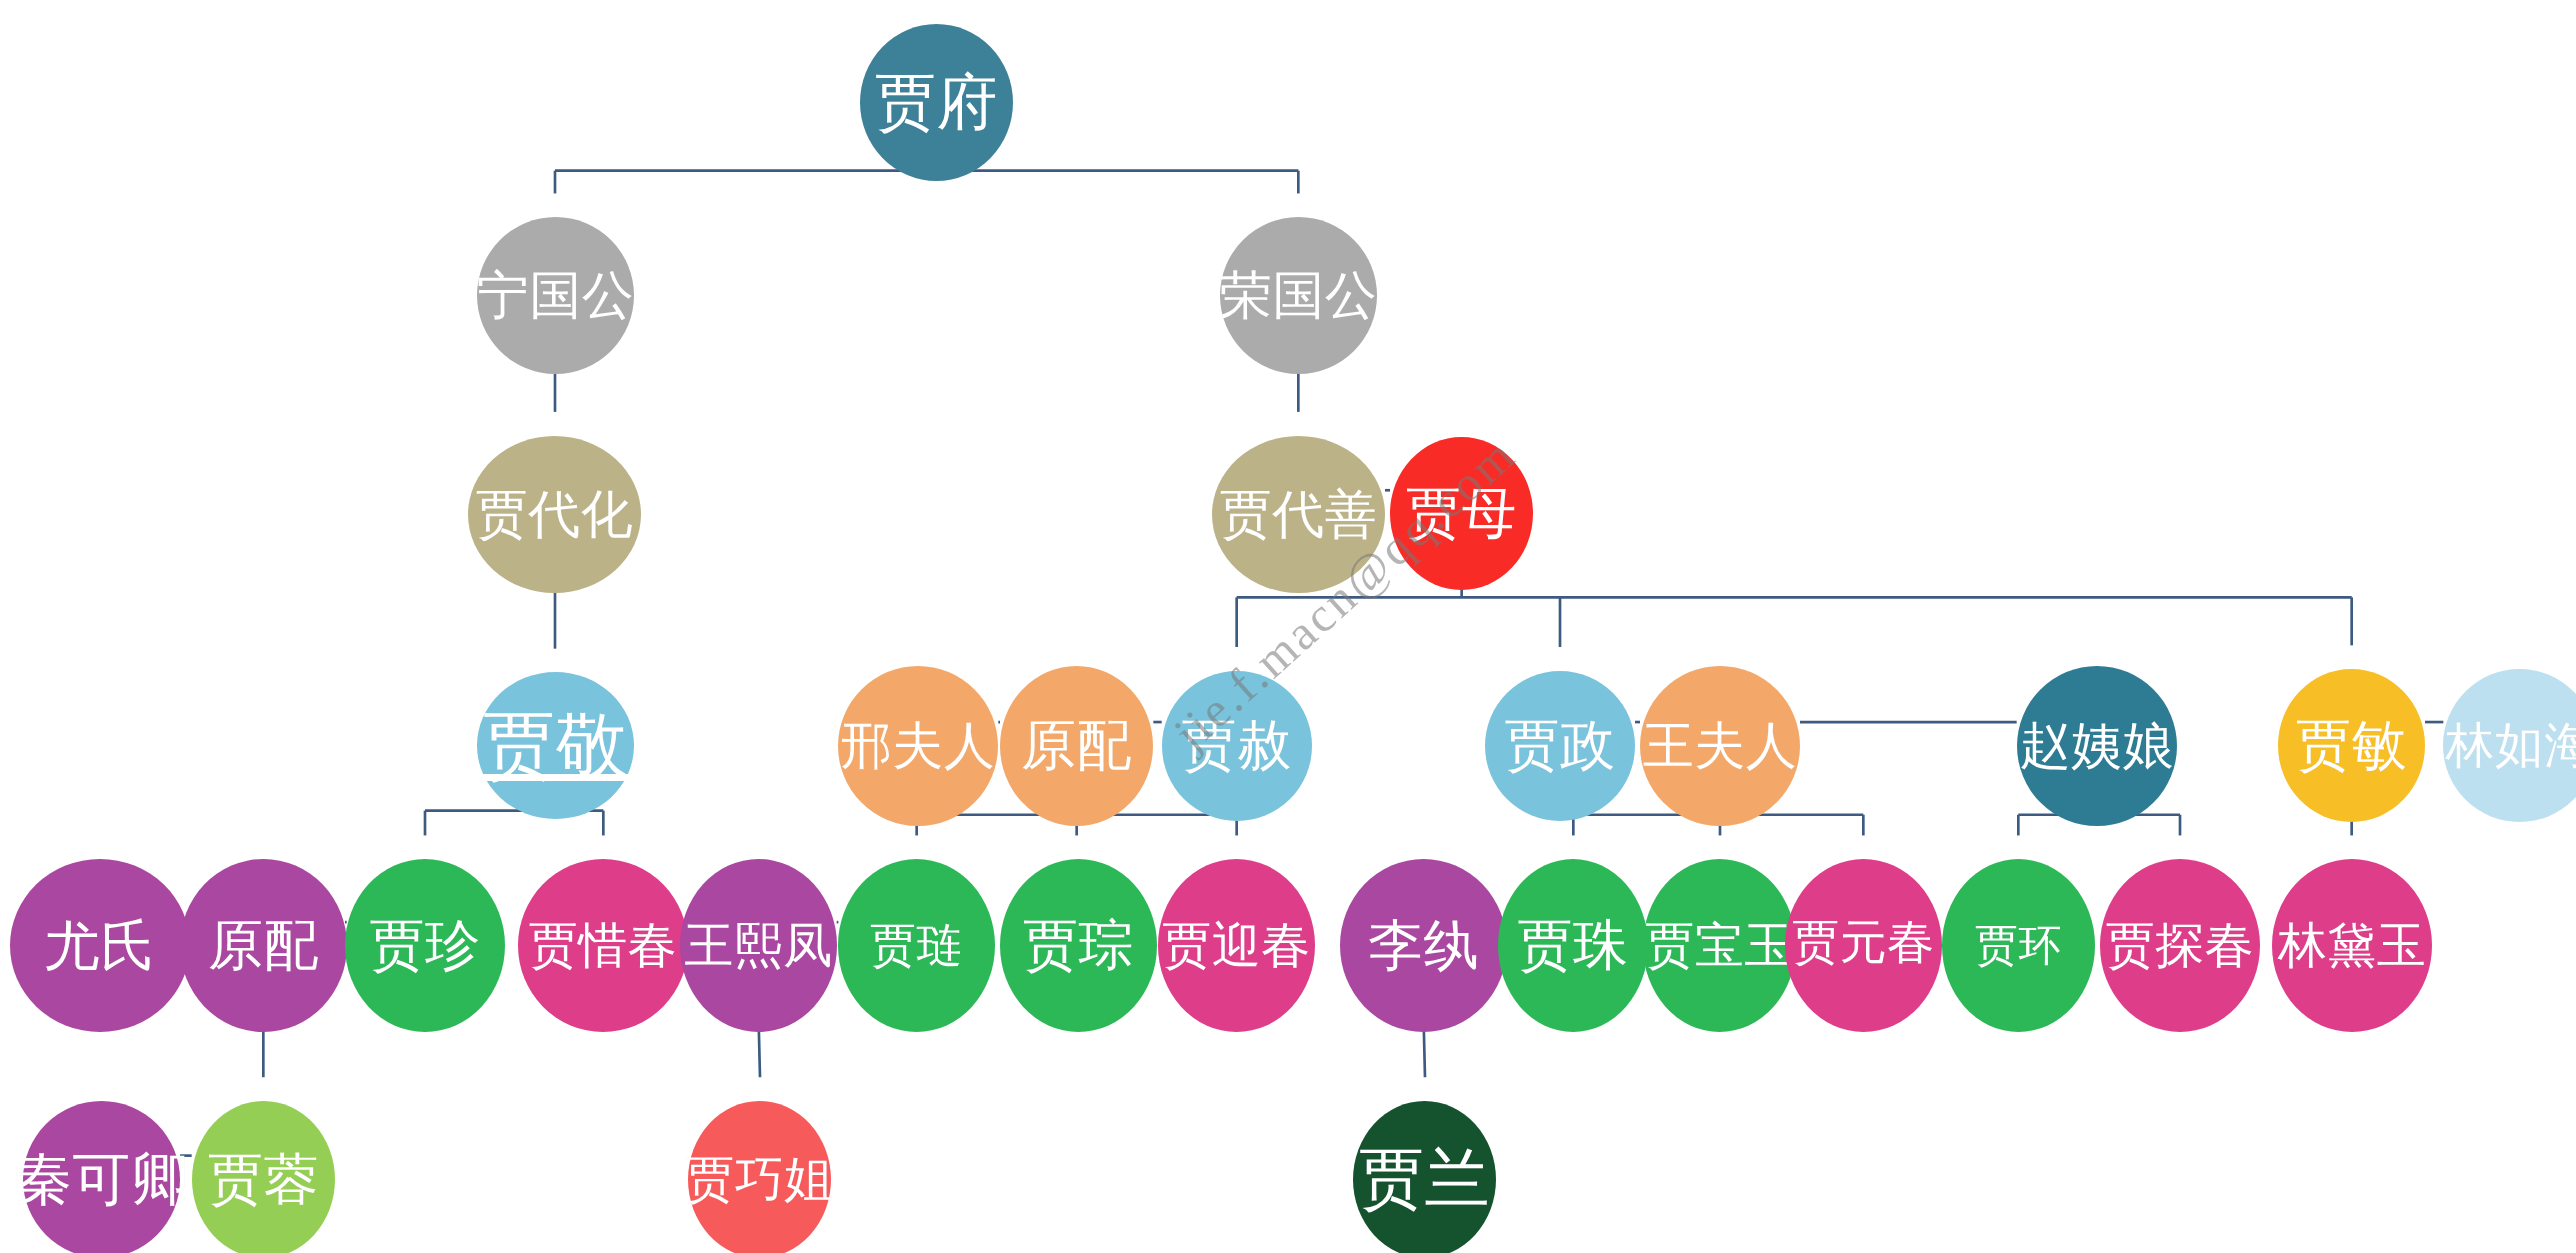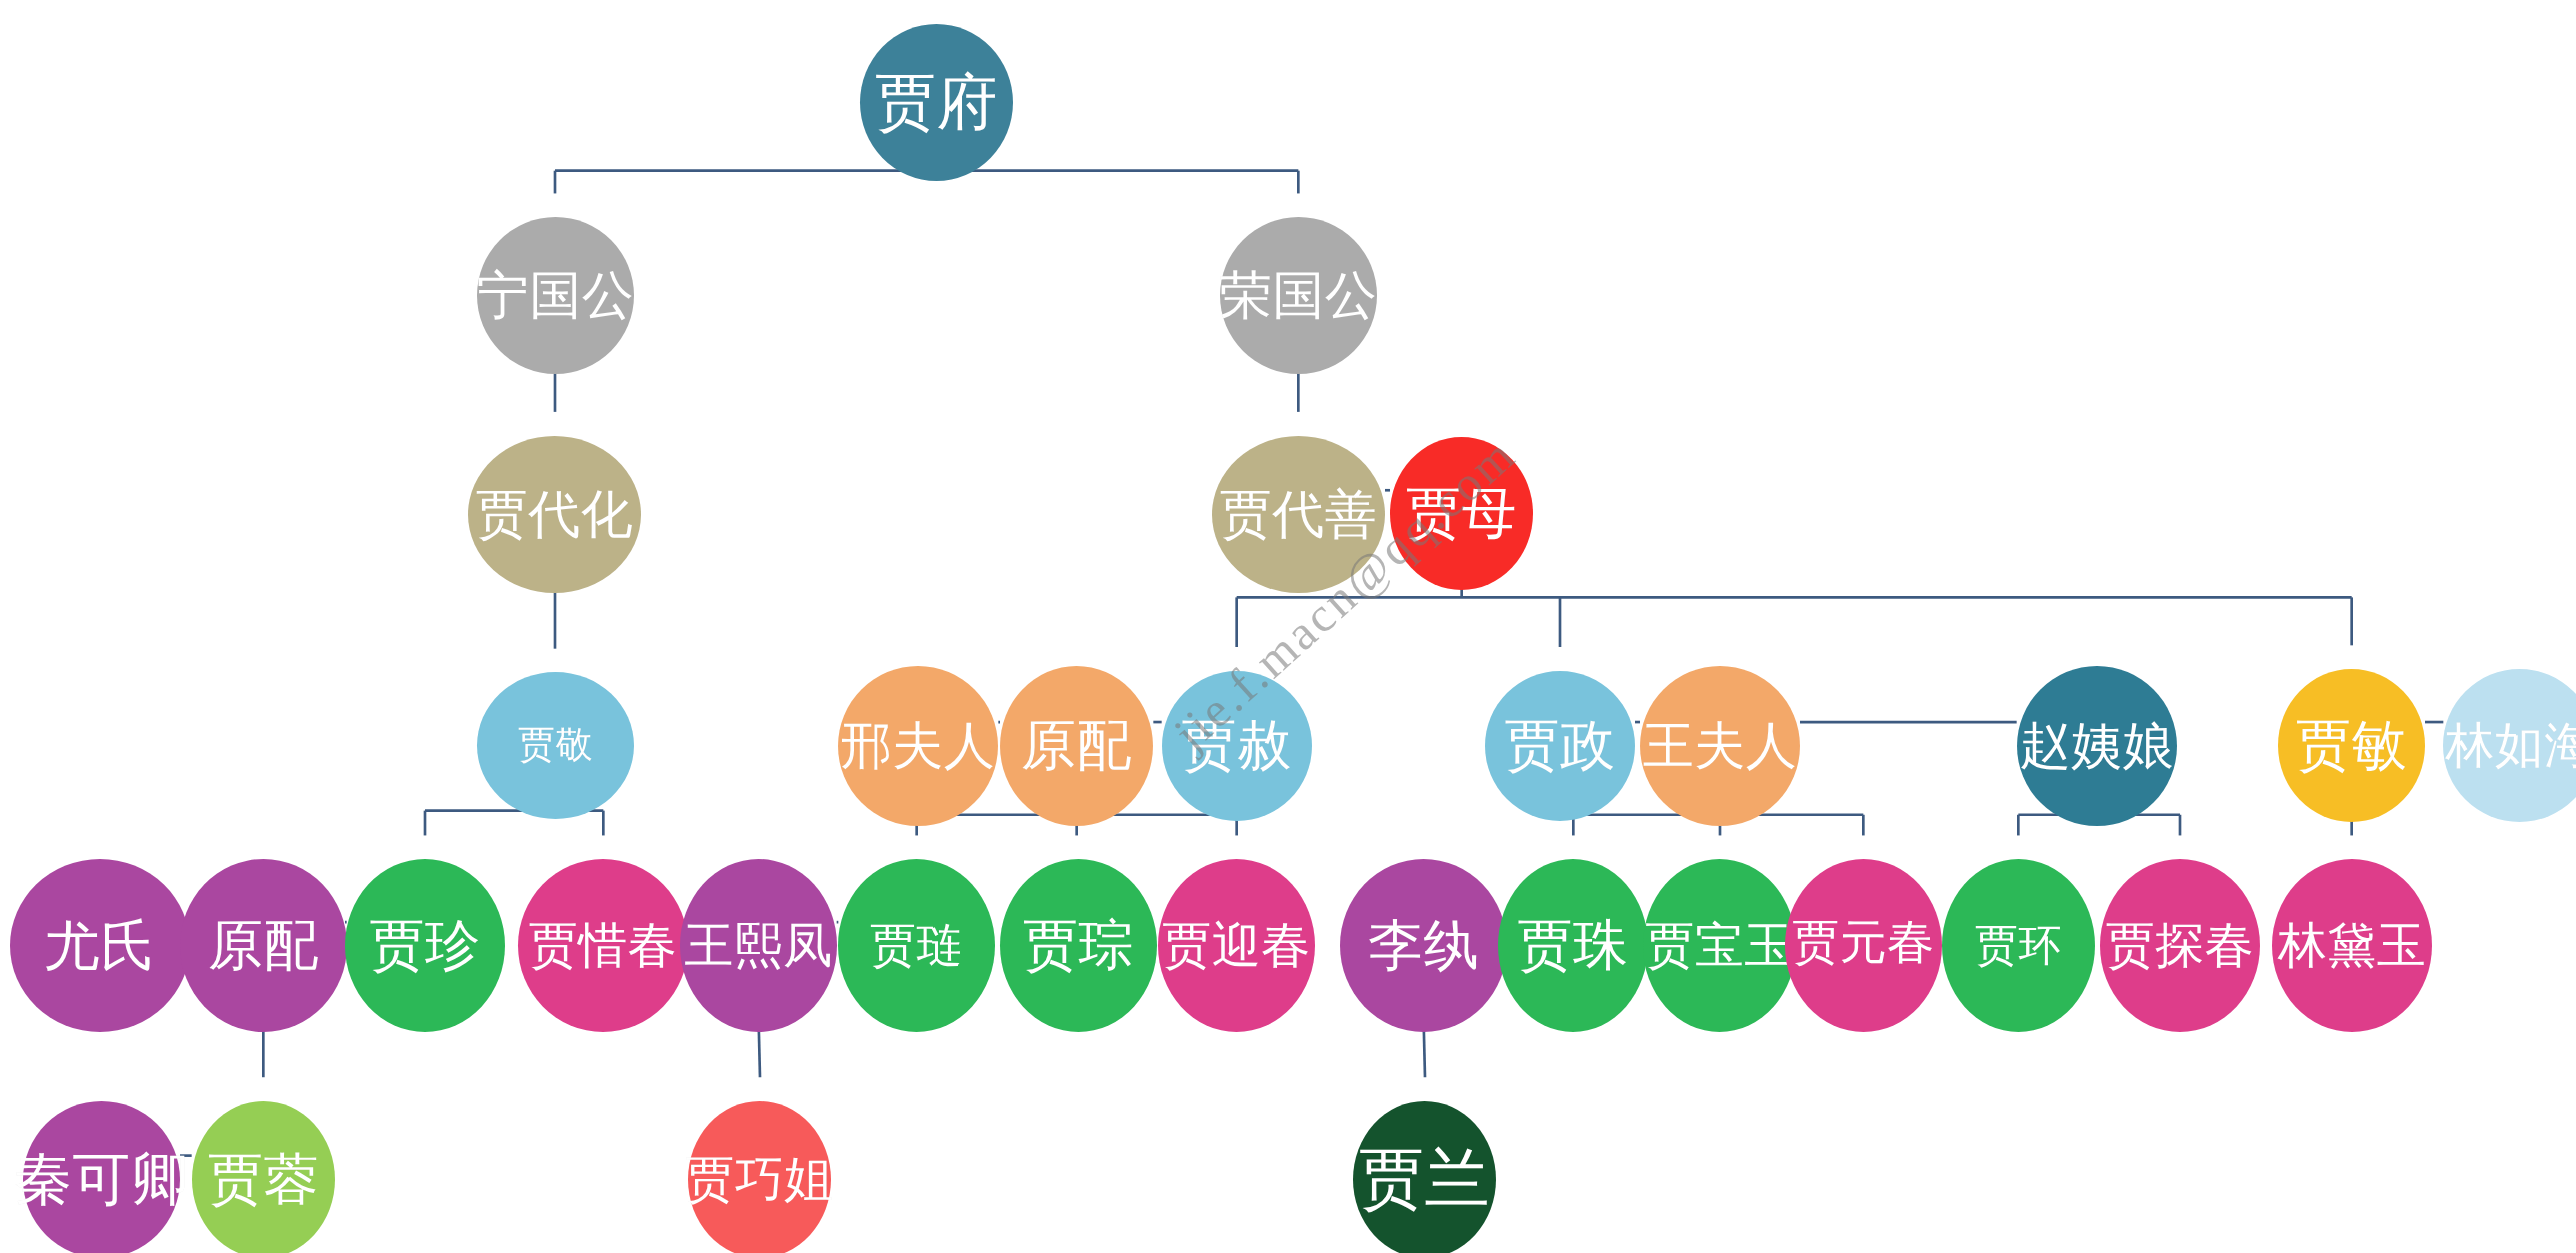--- a/index.html
+++ b/index.html
@@ -82,21 +82,21 @@
       </div>
       <div class="node" style="left: 468px; top: 412px; width: 173px; height: 157px; background: rgb(188, 178, 136); font-size: 52px;">
         <span>贾代化</span>
       </div>
       <div class="node" style="left: 1212px; top: 412px; width: 173px; height: 157px; background: rgb(188, 178, 136); font-size: 52px;">
         <span>贾代善</span>
       </div>
       <div class="node" style="left: 1390px; top: 413px; width: 143px; height: 153px; background: rgb(248, 43, 39); font-size: 55px;">
         <span>贾母</span>
       </div>
-      <div class="node" style="left: 477px; top: 648px; width: 157px; height: 147px; background: rgb(121, 195, 220); font-size: 37px;">
+      <div class="node" style="left: 477px; top: 648px; width: 157px; height: 147px; background: rgb(121, 195, 220); font-size: 72px; text-decoration: underline;">
         <span>贾敬</span>
       </div>
       <div class="node" style="left: 838px; top: 642px; width: 160px; height: 160px; background: rgb(243, 168, 105); font-size: 51px;">
         <span>邢夫人</span>
       </div>
       <div class="node" style="left: 1000px; top: 642px; width: 153px; height: 160px; background: rgb(243, 168, 105); font-size: 55px;">
         <span>原配</span>
       </div>
       <div class="node" style="left: 1162px; top: 647px; width: 150px; height: 150px; background: rgb(121, 195, 220); font-size: 55px;">
         <span>贾赦</span>

